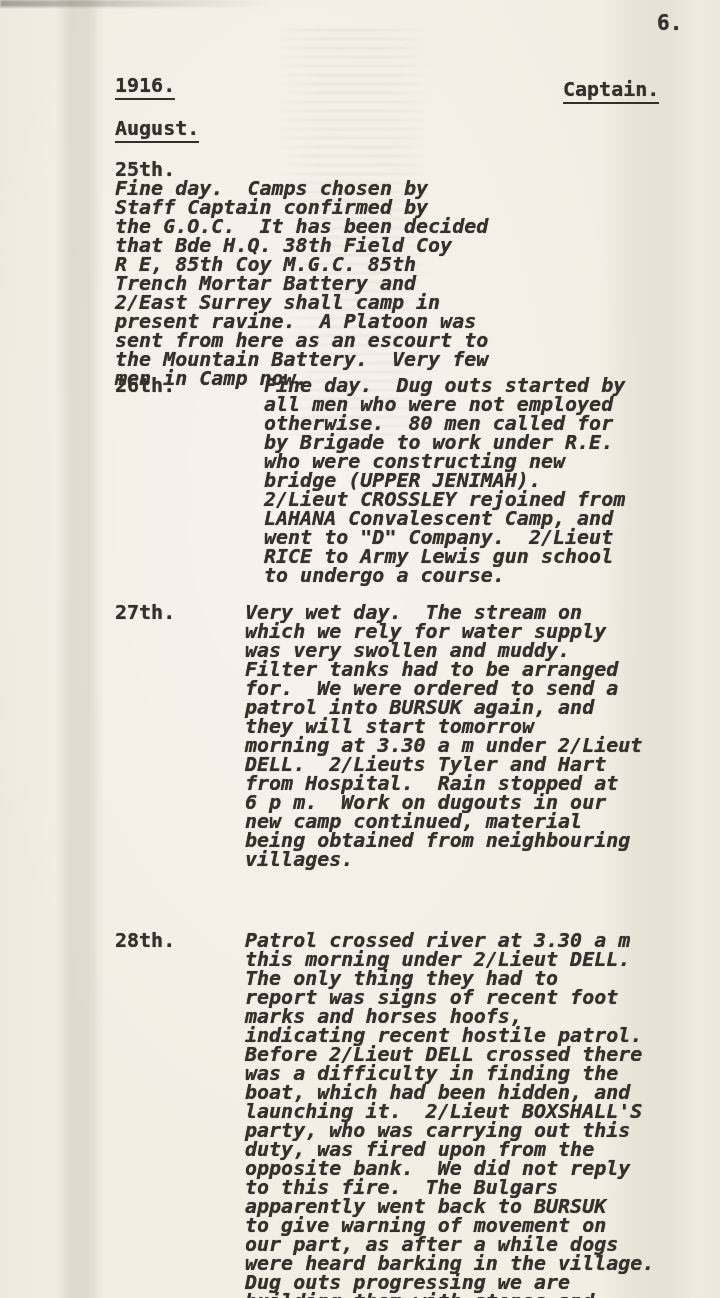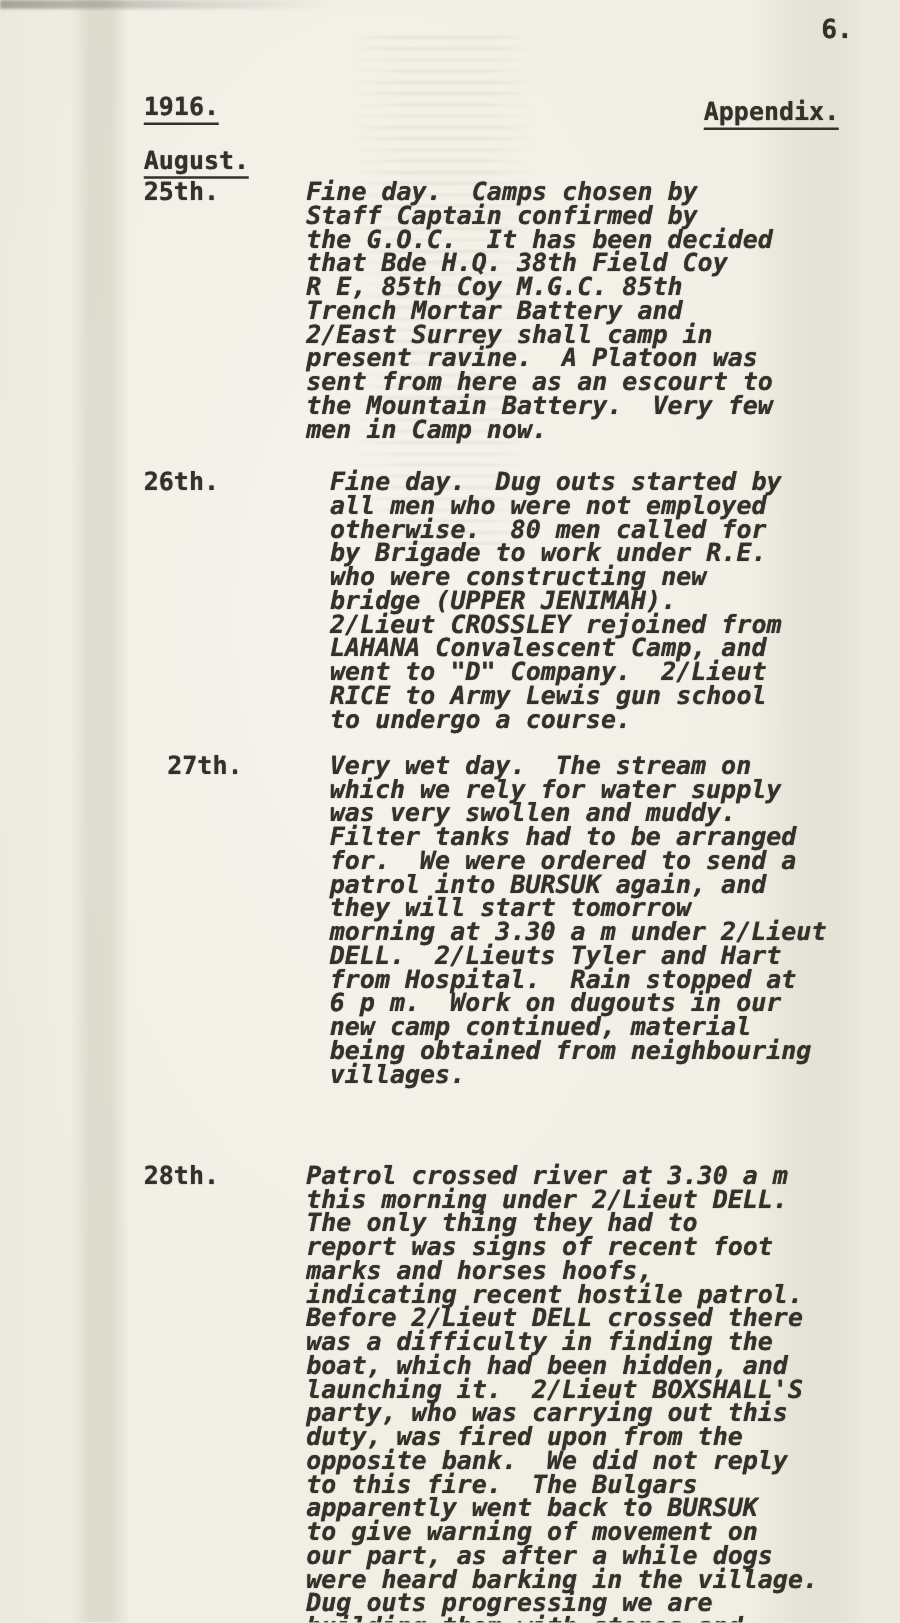--- a/index.html
+++ b/index.html
@@ -64,42 +64,42 @@
   .entry {
     position: absolute;
     left: 115px;
     width: 565px;
     display: flex;
     align-items: flex-start;
   }
   .entry .date-col { width: 130px; flex: none; }
   .entry .body-col { white-space: pre-wrap; font-style: italic; }
 
-  .entry-25th { top: 144px; }
+  .entry-25th { top: 160px; flex-direction: column; }
   .entry-26th { top: 376px; gap: 19px; }
-  .entry-27th { top: 603px; justify-content: center; }
+  .entry-27th { top: 603px; }
   .entry-28th { top: 931px; }
 </style>
 </head>
 <body>
 
 <div class="page">
 
   <div class="layer vignette"></div>
   <div class="layer band-left"></div>
   <div class="layer band-right"></div>
   <div class="layer ghost-text"></div>
   <div class="layer top-smudge"></div>
 
   <div class="page-num">6.</div>
   <div class="year">
     <span class="u">1916.</span>
   </div>
   <div class="appendix">
-    <span class="u">Appendix.</span>
+    <span class="u">Captain.</span>
   </div>
   <div class="month">
     <span class="u">August.</span>
   </div>
 
   <div class="entry entry-25th">
     <div class="date-col">25th.</div>
     <div class="body-col">Fine day.  Camps chosen by
 Staff Captain confirmed by
 the G.O.C.  It has been decided

